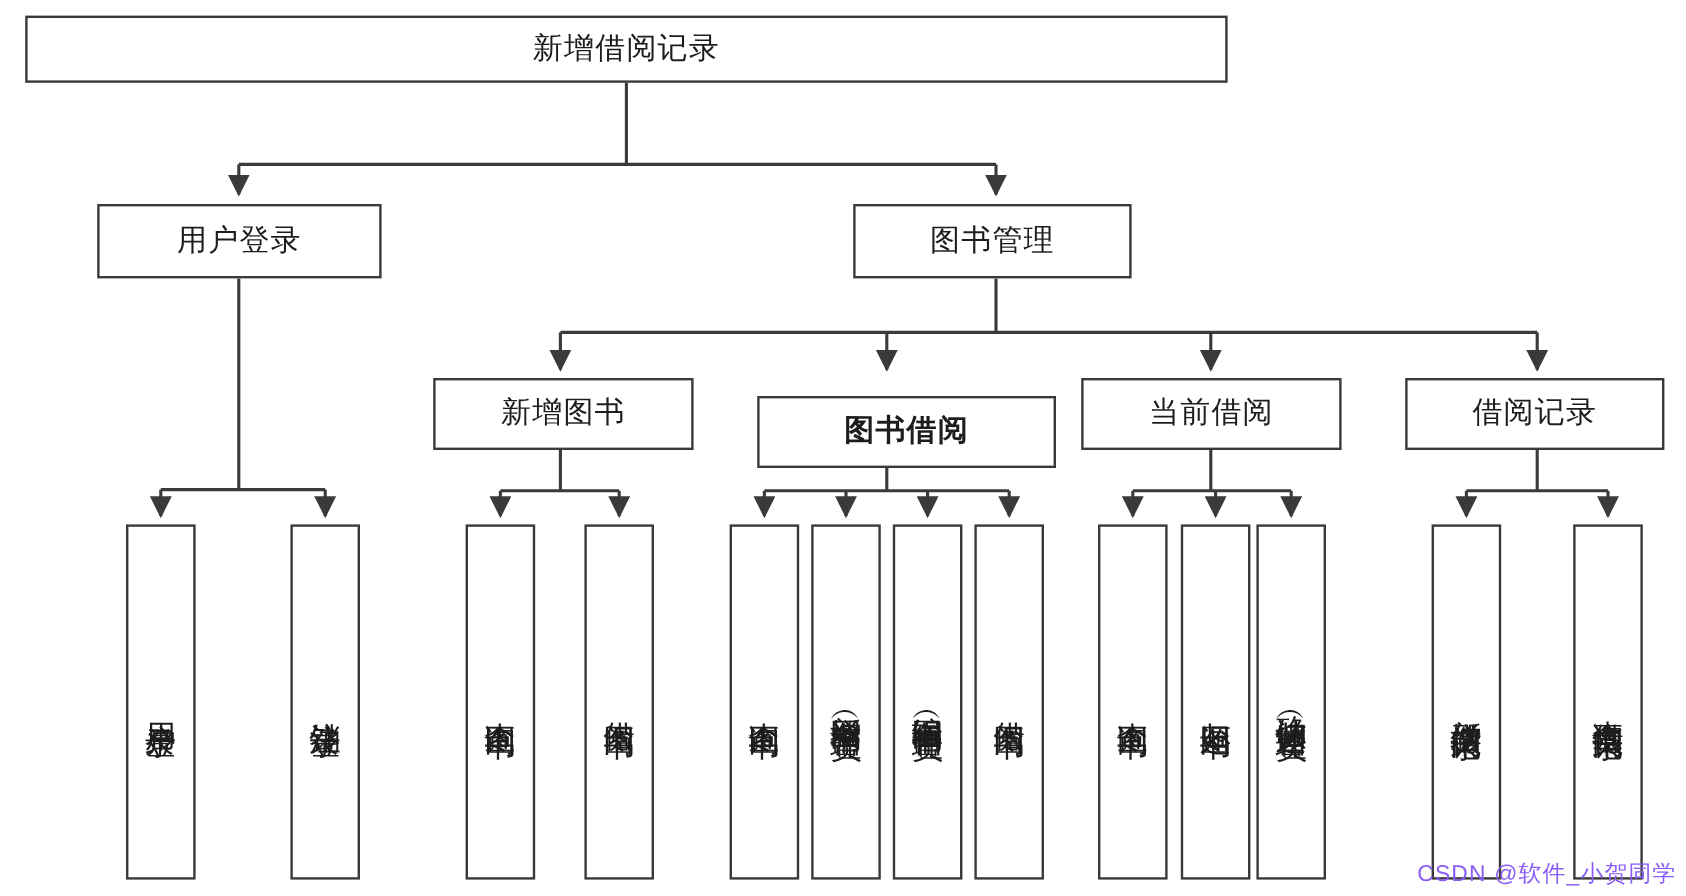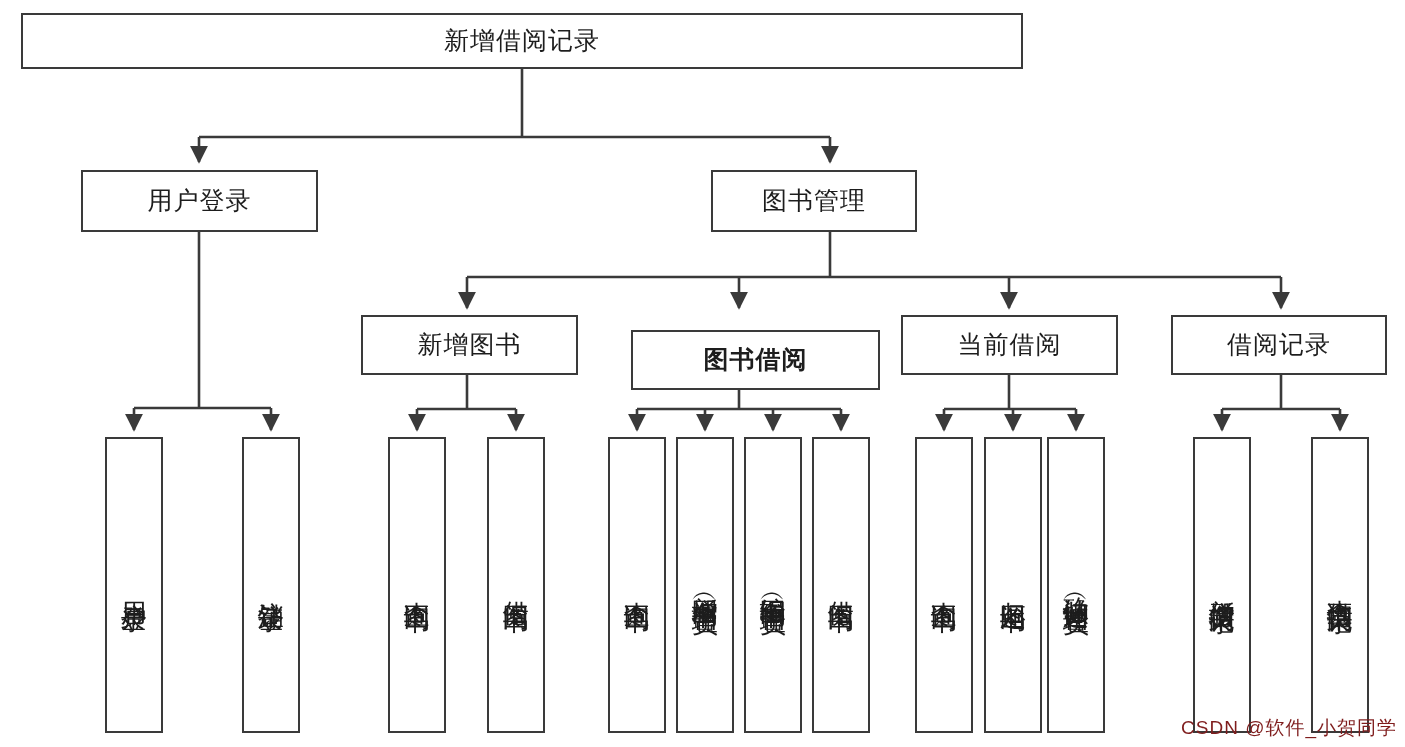--- a/index.html
+++ b/index.html
@@ -55,21 +55,21 @@
     writing-mode: vertical-rl;
     text-orientation: upright;
     white-space: normal;
     display: block;
   }
   .watermark {
     position: absolute;
     right: 8px;
     bottom: 6px;
     font-size: 19px;
-    color: #7f1d1d;
+    color: #8b5cf6;
     letter-spacing: 1px;
     white-space: nowrap;
     font-family: "Liberation Sans", "DejaVu Sans", sans-serif;
   }
 </style>
 </head>
 <body>
 
 <div id="canvas">
 
@@ -124,21 +124,21 @@
   </svg>
 
   <div class="node horiz" style="left:21px; top:13px; width:1002px; height:56px;">
     <span>新增借阅记录</span>
   </div>
 
   <div class="node horiz" style="left:81px; top:170px; width:237px; height:62px;">
     <span>用户登录</span>
   </div>
 
-  <div class="node horiz" style="left:711px; top:170px; width:206px; height:62px;">
+  <div class="node horiz" style="left:711px; top:170px; width:232px; height:62px;">
     <span>图书管理</span>
   </div>
 
   <div class="node horiz" style="left:361px; top:315px; width:217px; height:60px;">
     <span>新增图书</span>
   </div>
 
   <div class="node horiz" style="left:631px; top:330px; width:249px; height:60px;font-weight:bold;">
     <span>图书借阅</span>
   </div>

